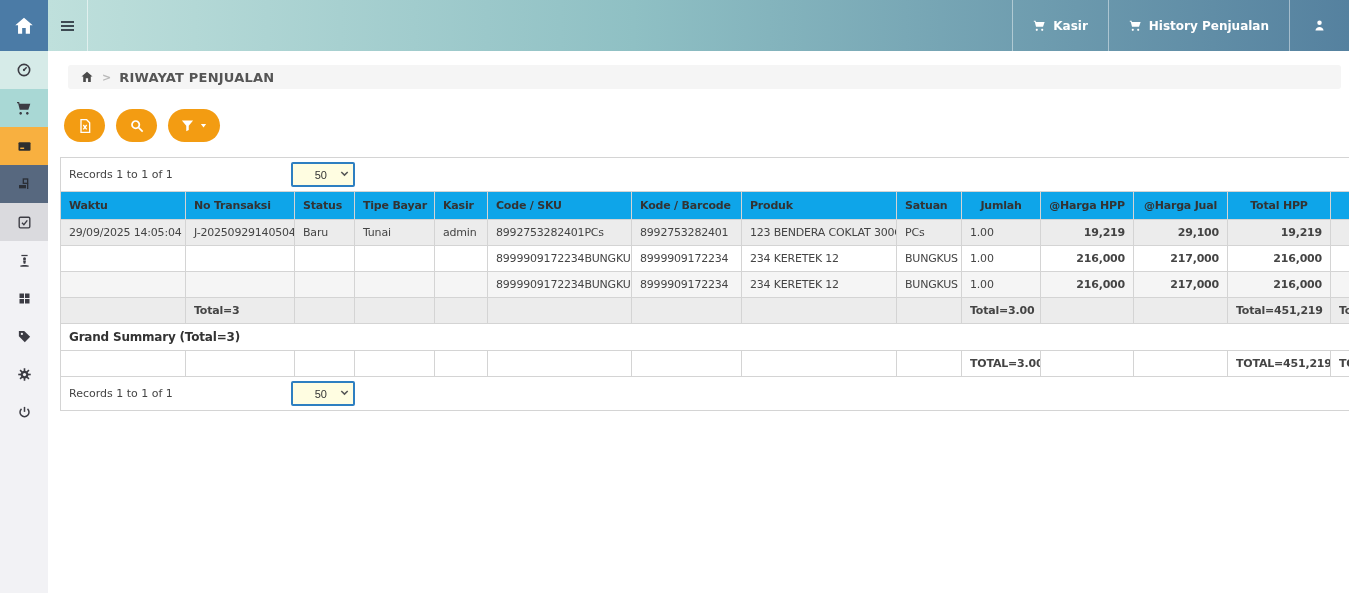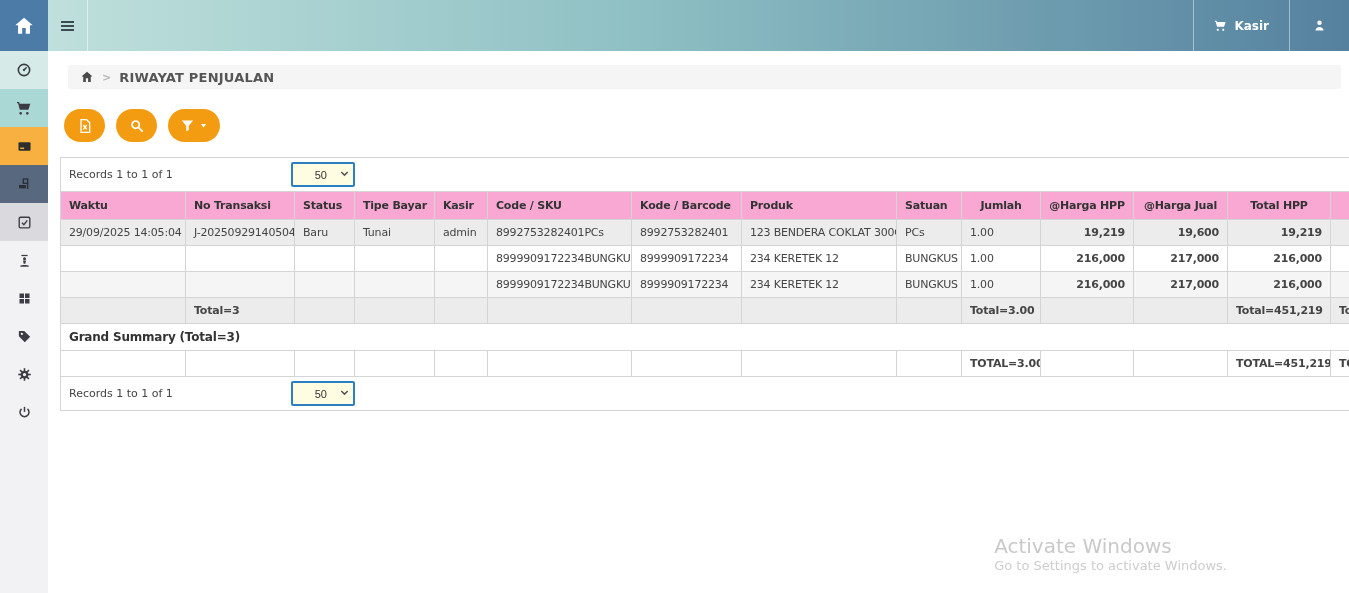--- a/index.html
+++ b/index.html
@@ -45,21 +45,21 @@
   .records { font-size:11px; color:#444; }
   .sel-wrap { position:relative; display:inline-block; margin-left:96px; }
   .grid-toolbar.bottom .sel-wrap { margin-left:96px; }
   select.pagesize { appearance:none; -webkit-appearance:none; width:64px; height:25px; border:2px solid #2e7fc1;
     background:#fffde1; border-radius:2px; font-size:11px; color:#333; padding:0 18px 0 14px; text-align:center; cursor:pointer; }
   .sel-caret { position:absolute; right:5px; top:6px; pointer-events:none; color:#555; }
 
   table.grid-table { border-collapse:collapse; table-layout:fixed; width:1360px; margin-top:-1px; background:#fff; }
   .grid-table th, .grid-table td { border:1px solid #d4d4d4; padding:6px 8px; white-space:nowrap; overflow:hidden;
     font-size:11px; letter-spacing:-.2px; }
-  .grid-table th { font-weight:bold; color:#333; text-align:left; background:#f9a8d4; height:28px; }
+  .grid-table th { font-weight:bold; color:#333; text-align:left; background:#0ea5e9; height:28px; }
   .grid-table th:nth-child(n+10) { text-align:center; }
   .grid-table td { color:#444; height:25px; }
   .grid-table td:nth-child(3), .grid-table td:nth-child(4) { font-weight:normal; }
   .grid-table td:nth-child(10) { text-align:left; }
   .grid-table td:nth-child(11), .grid-table td:nth-child(12), .grid-table td:nth-child(13),
   .grid-table td:nth-child(14) { text-align:right; font-weight:bold; }
   tr.r0 td { background:#ececec; }
   tr.r1 td { background:#ffffff; }
   tr.r2 td { background:#f5f5f5; }
   tr.total td { background:#ececec; font-weight:bold; }
@@ -101,20 +101,28 @@
         </span>
     </div>
     <div class="nav-spacer"></div>
     <div class="nav-item">
       <span>
         <svg width="13" height="13" viewBox="0 0 24 24" fill="#fff">
             <path d="M7 18c-1.1 0-2 .9-2 2s.9 2 2 2 2-.9 2-2-.9-2-2-2zm10 0c-1.1 0-2 .9-2 2s.9 2 2 2 2-.9 2-2-.9-2-2-2zM7.2 14.5h11.3l3-9H5.3L4.8 3H1.5v2h1.7l2.4 9.5z"></path>
           </svg>
       </span>
       <span>Kasir</span>
+    </div>
+    <div class="nav-item">
+      <span>
+        <svg width="13" height="13" viewBox="0 0 24 24" fill="#fff">
+            <path d="M7 18c-1.1 0-2 .9-2 2s.9 2 2 2 2-.9 2-2-.9-2-2-2zm10 0c-1.1 0-2 .9-2 2s.9 2 2 2 2-.9 2-2-.9-2-2-2zM7.2 14.5h11.3l3-9H5.3L4.8 3H1.5v2h1.7l2.4 9.5z"></path>
+          </svg>
+      </span>
+      <span>History Penjualan</span>
     </div>
     <div class="nav-item" style="padding:0 22px;">
       <span>
         <svg width="15" height="15" viewBox="0 0 24 24" fill="#fff">
             <path d="M12 4a3.6 3.6 0 1 1 0 7.2A3.6 3.6 0 0 1 12 4zm-6.5 16c.4-3.6 3.1-5.8 6.5-5.8s6.1 2.2 6.5 5.8z"></path>
           </svg>
       </span>
     </div>
   </nav>
 </header>
@@ -317,21 +325,21 @@
           <td>J-20250929140504</td>
           <td>Baru</td>
           <td>Tunai</td>
           <td>admin</td>
           <td>8992753282401PCs</td>
           <td>8992753282401</td>
           <td>123 BENDERA COKLAT 300G</td>
           <td>PCs</td>
           <td>1.00</td>
           <td>19,219</td>
-          <td>19,600</td>
+          <td>29,100</td>
           <td>19,219</td>
           <td></td>
         </tr>
         <tr class="r1">
           <td></td>
           <td></td>
           <td></td>
           <td></td>
           <td></td>
           <td>8999909172234BUNGKUS</td>
@@ -407,19 +415,15 @@
         <span class="sel-caret">
           <svg width="11" height="11" viewBox="0 0 24 24" fill="none" stroke="currentColor" stroke-width="3.2">
               <path d="M5 8.5l7 7 7-7"></path>
             </svg>
         </span>
       </span>
     </div>
 
   </div>
 
-  <div class="watermark">
-    <div class="w1">Activate Windows</div>
-    <div class="w2">Go to Settings to activate Windows.</div>
-  </div>
 
 
 </main>
 
 </body></html>

